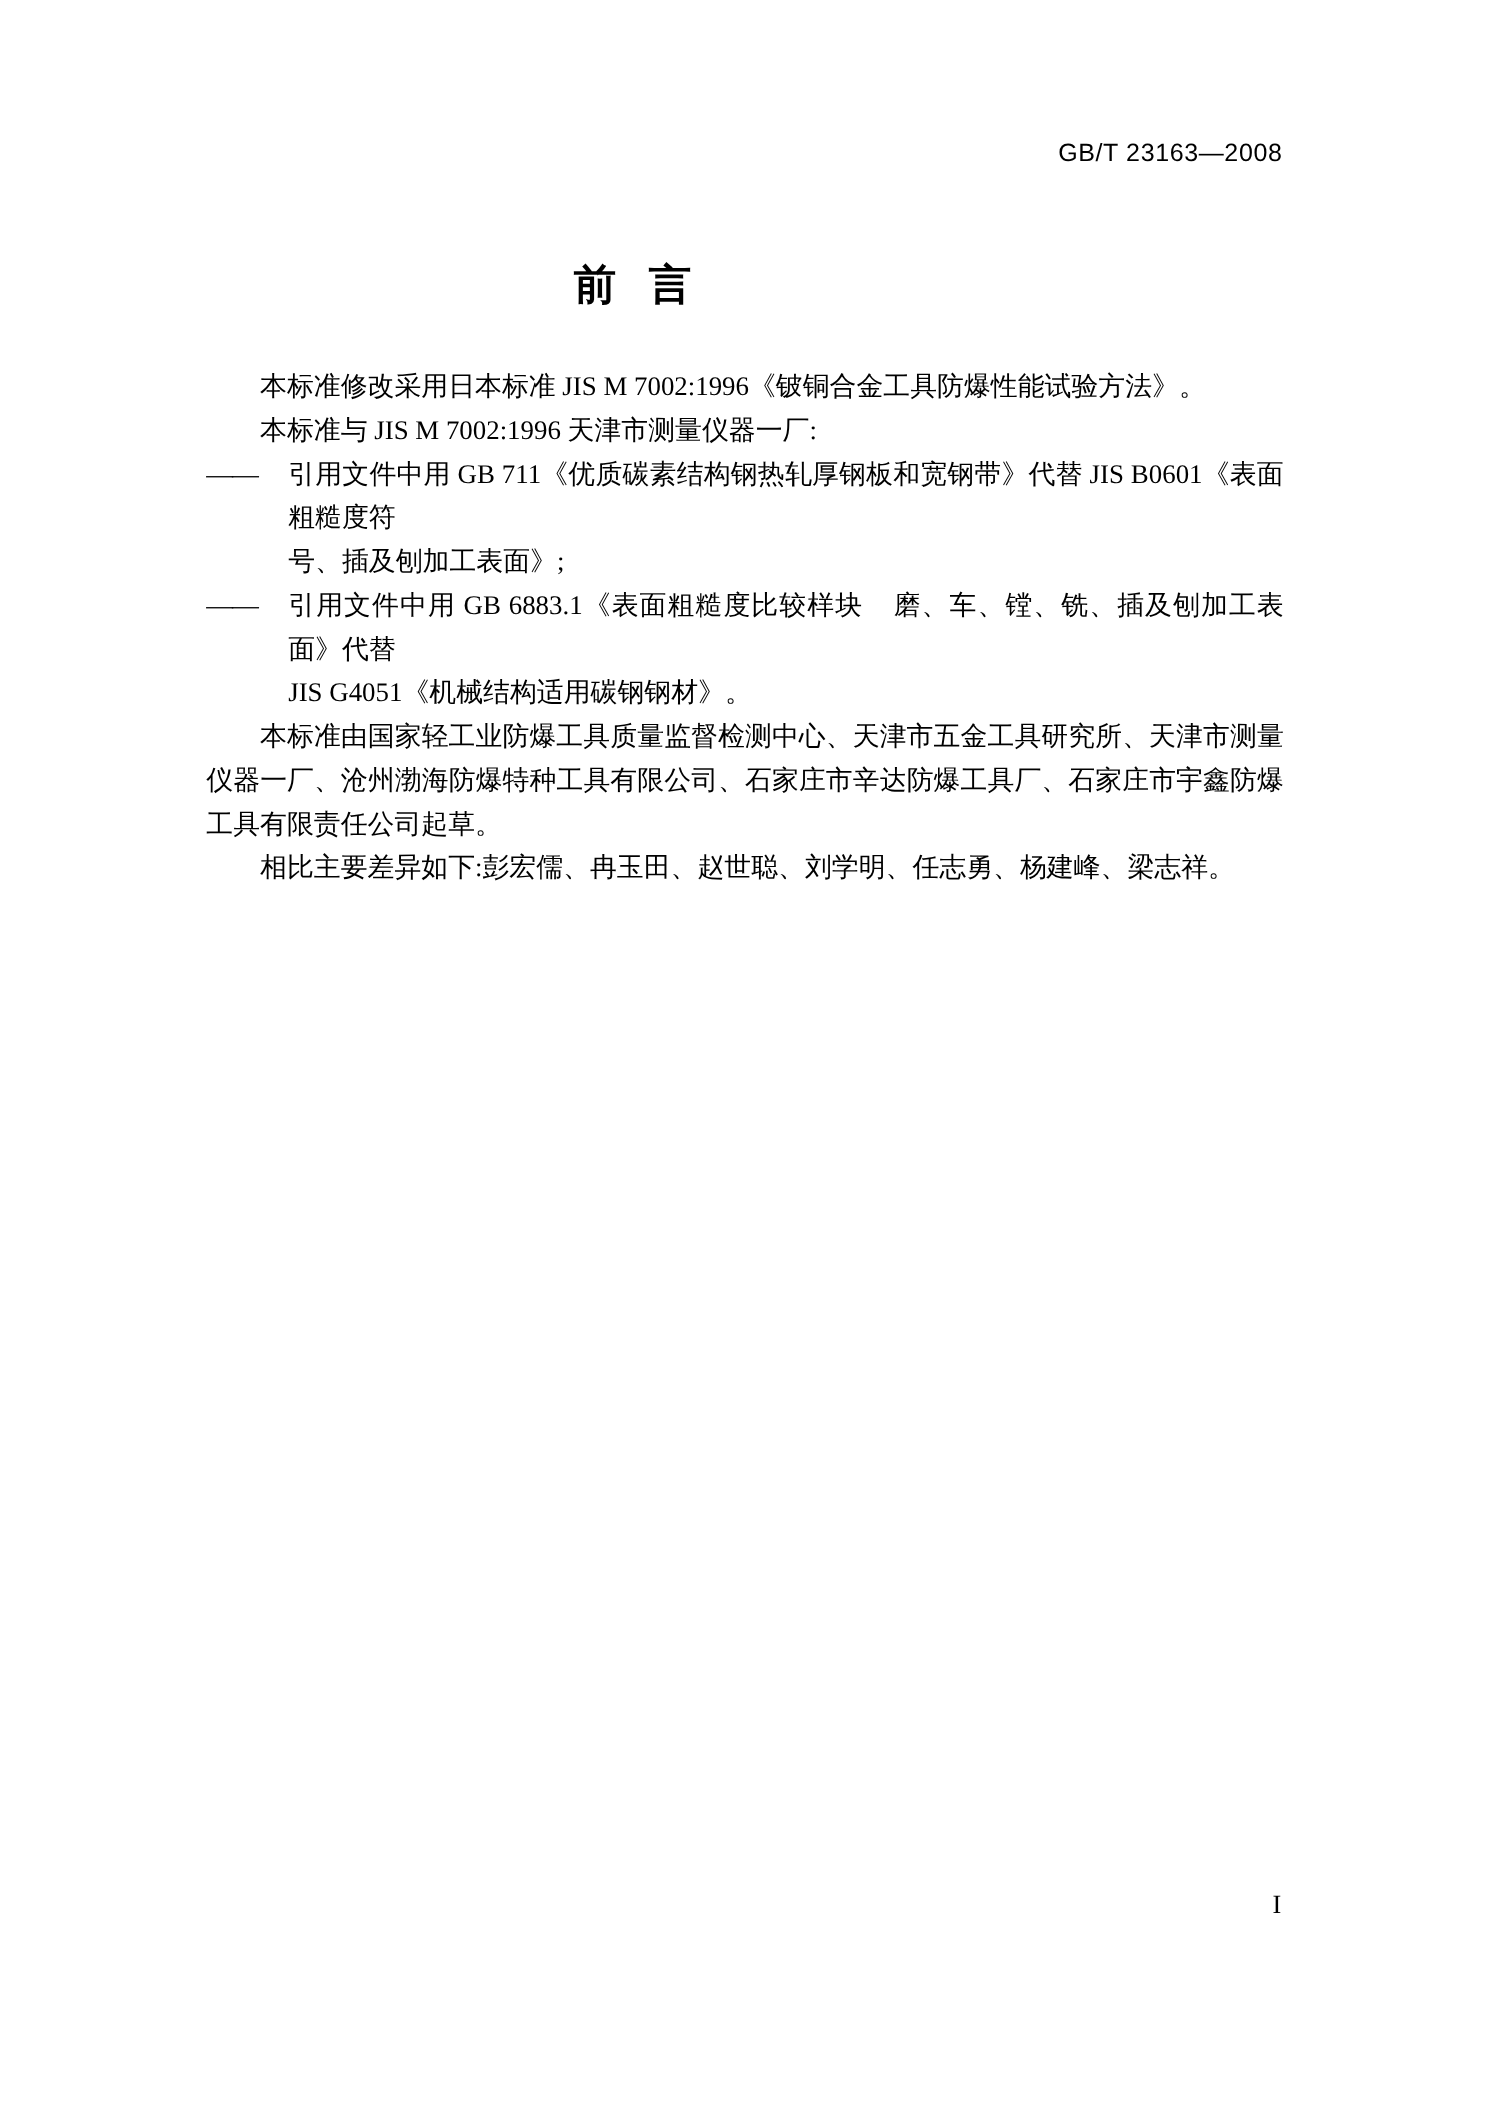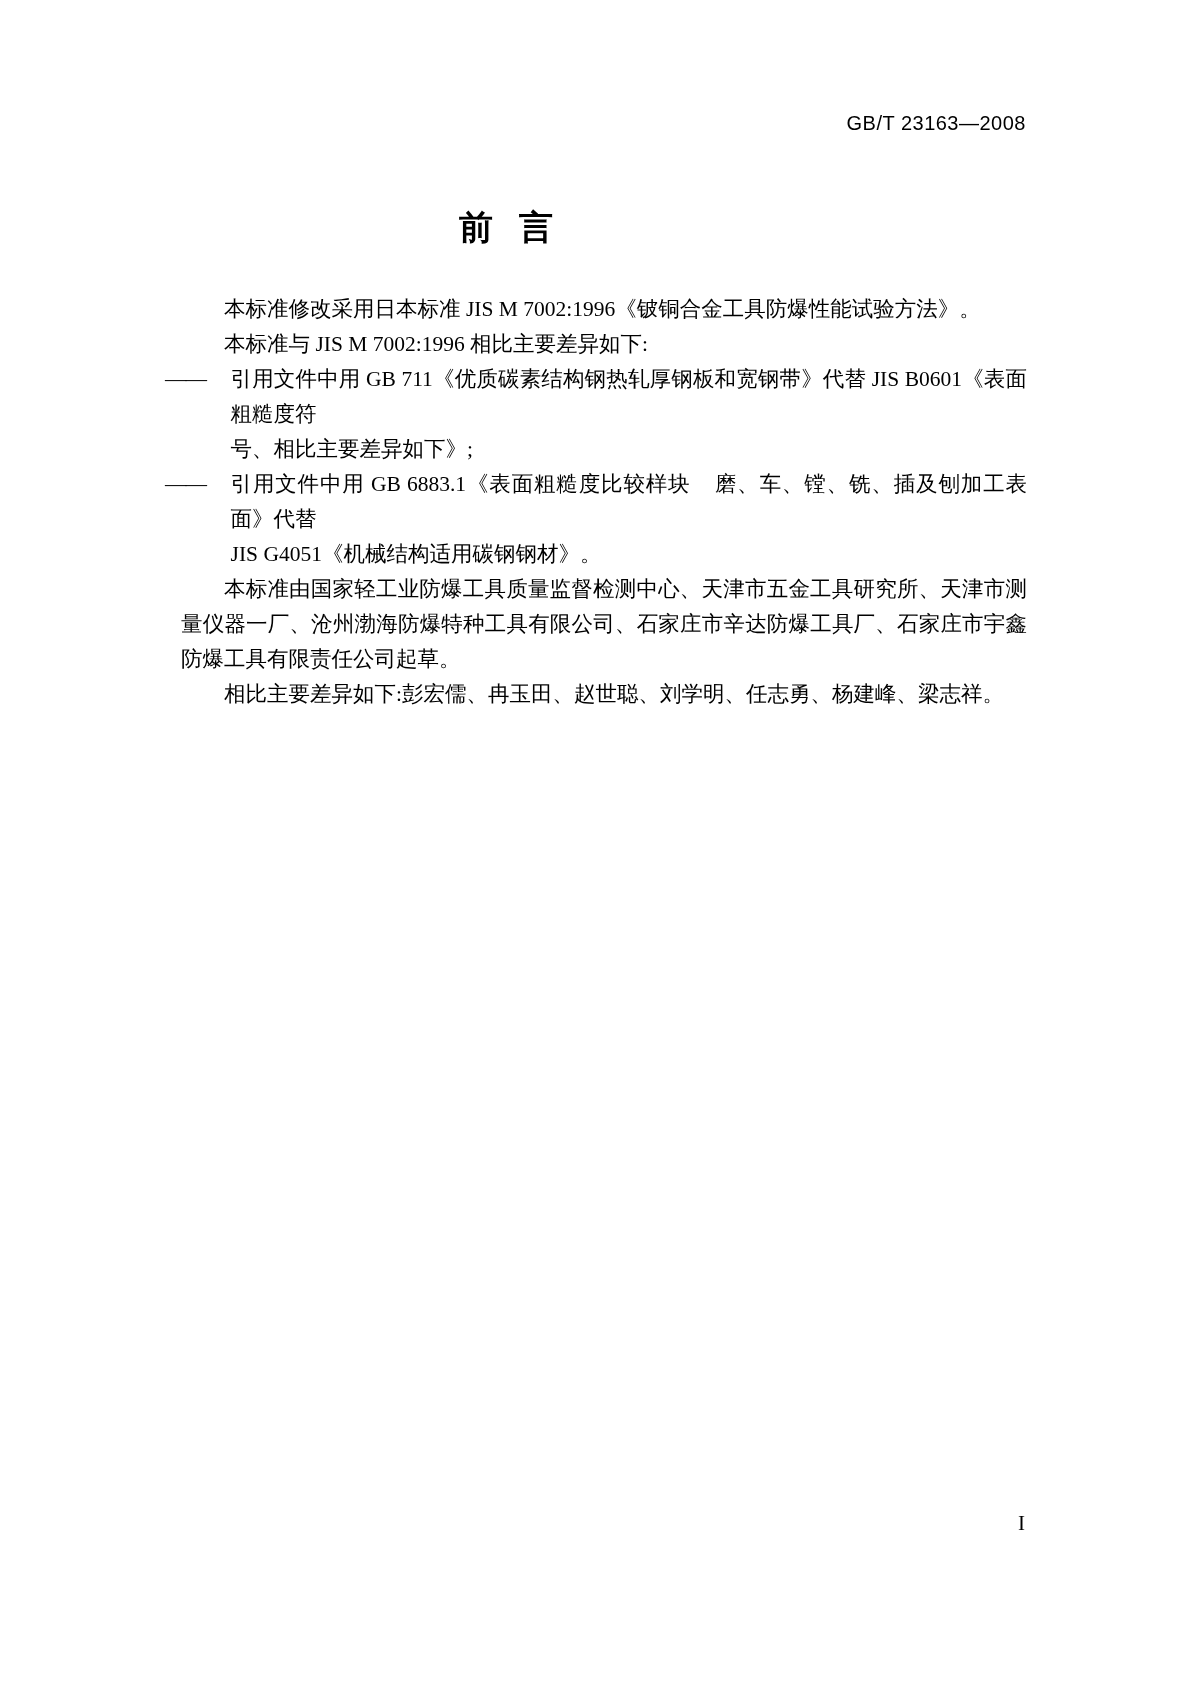--- a/index.html
+++ b/index.html
@@ -47,21 +47,21 @@
     position: absolute;
     top: 292px;
     left: 165px;
     width: 862px;
     font-size: 21.5px;
     line-height: 35px;
     text-align: justify;
   }
   .para {
     text-indent: 2em;
-    margin: 0 0 0 16px;
+    margin: 0 0 0 0;
     font-family: Liberation Serif, serif;
   }
   .dash-item {
     position: relative;
     padding-left: 3.05em;
     text-indent: 0;
     margin: 0;
   }
   .dash-item .dash {
     position: absolute;
@@ -87,27 +87,27 @@
 <div class="page">
 
   <div class="header-std">GB/T 23163—2008</div>
 
   <div class="doc-title">前言</div>
 
   <div class="content">
 
     <p class="para">本标准修改采用日本标准 JIS M 7002:1996《铍铜合金工具防爆性能试验方法》。</p>
 
-    <p class="para">本标准与 JIS M 7002:1996 相比主要差异如下:</p>
+    <p class="para">本标准与 JIS M 7002:1996 天津市测量仪器一厂:</p>
 
     <div class="dash-item">
       <span class="dash">——</span>
       <span>引用文件中用 GB 711《优质碳素结构钢热轧厚钢板和宽钢带》代替 JIS B0601《表面粗糙度符</span>
       <br>
-      <span>号、相比主要差异如下》;</span>
+      <span>号、插及刨加工表面》;</span>
     </div>
 
     <div class="dash-item">
       <span class="dash">——</span>
       <span>引用文件中用 GB 6883.1《表面粗糙度比较样块</span><span class="wide-gap"></span><span>磨、车、镗、铣、插及刨加工表面》代替</span>
       <br>
       <span>JIS G4051《机械结构适用碳钢钢材》。</span>
     </div>
 
 

